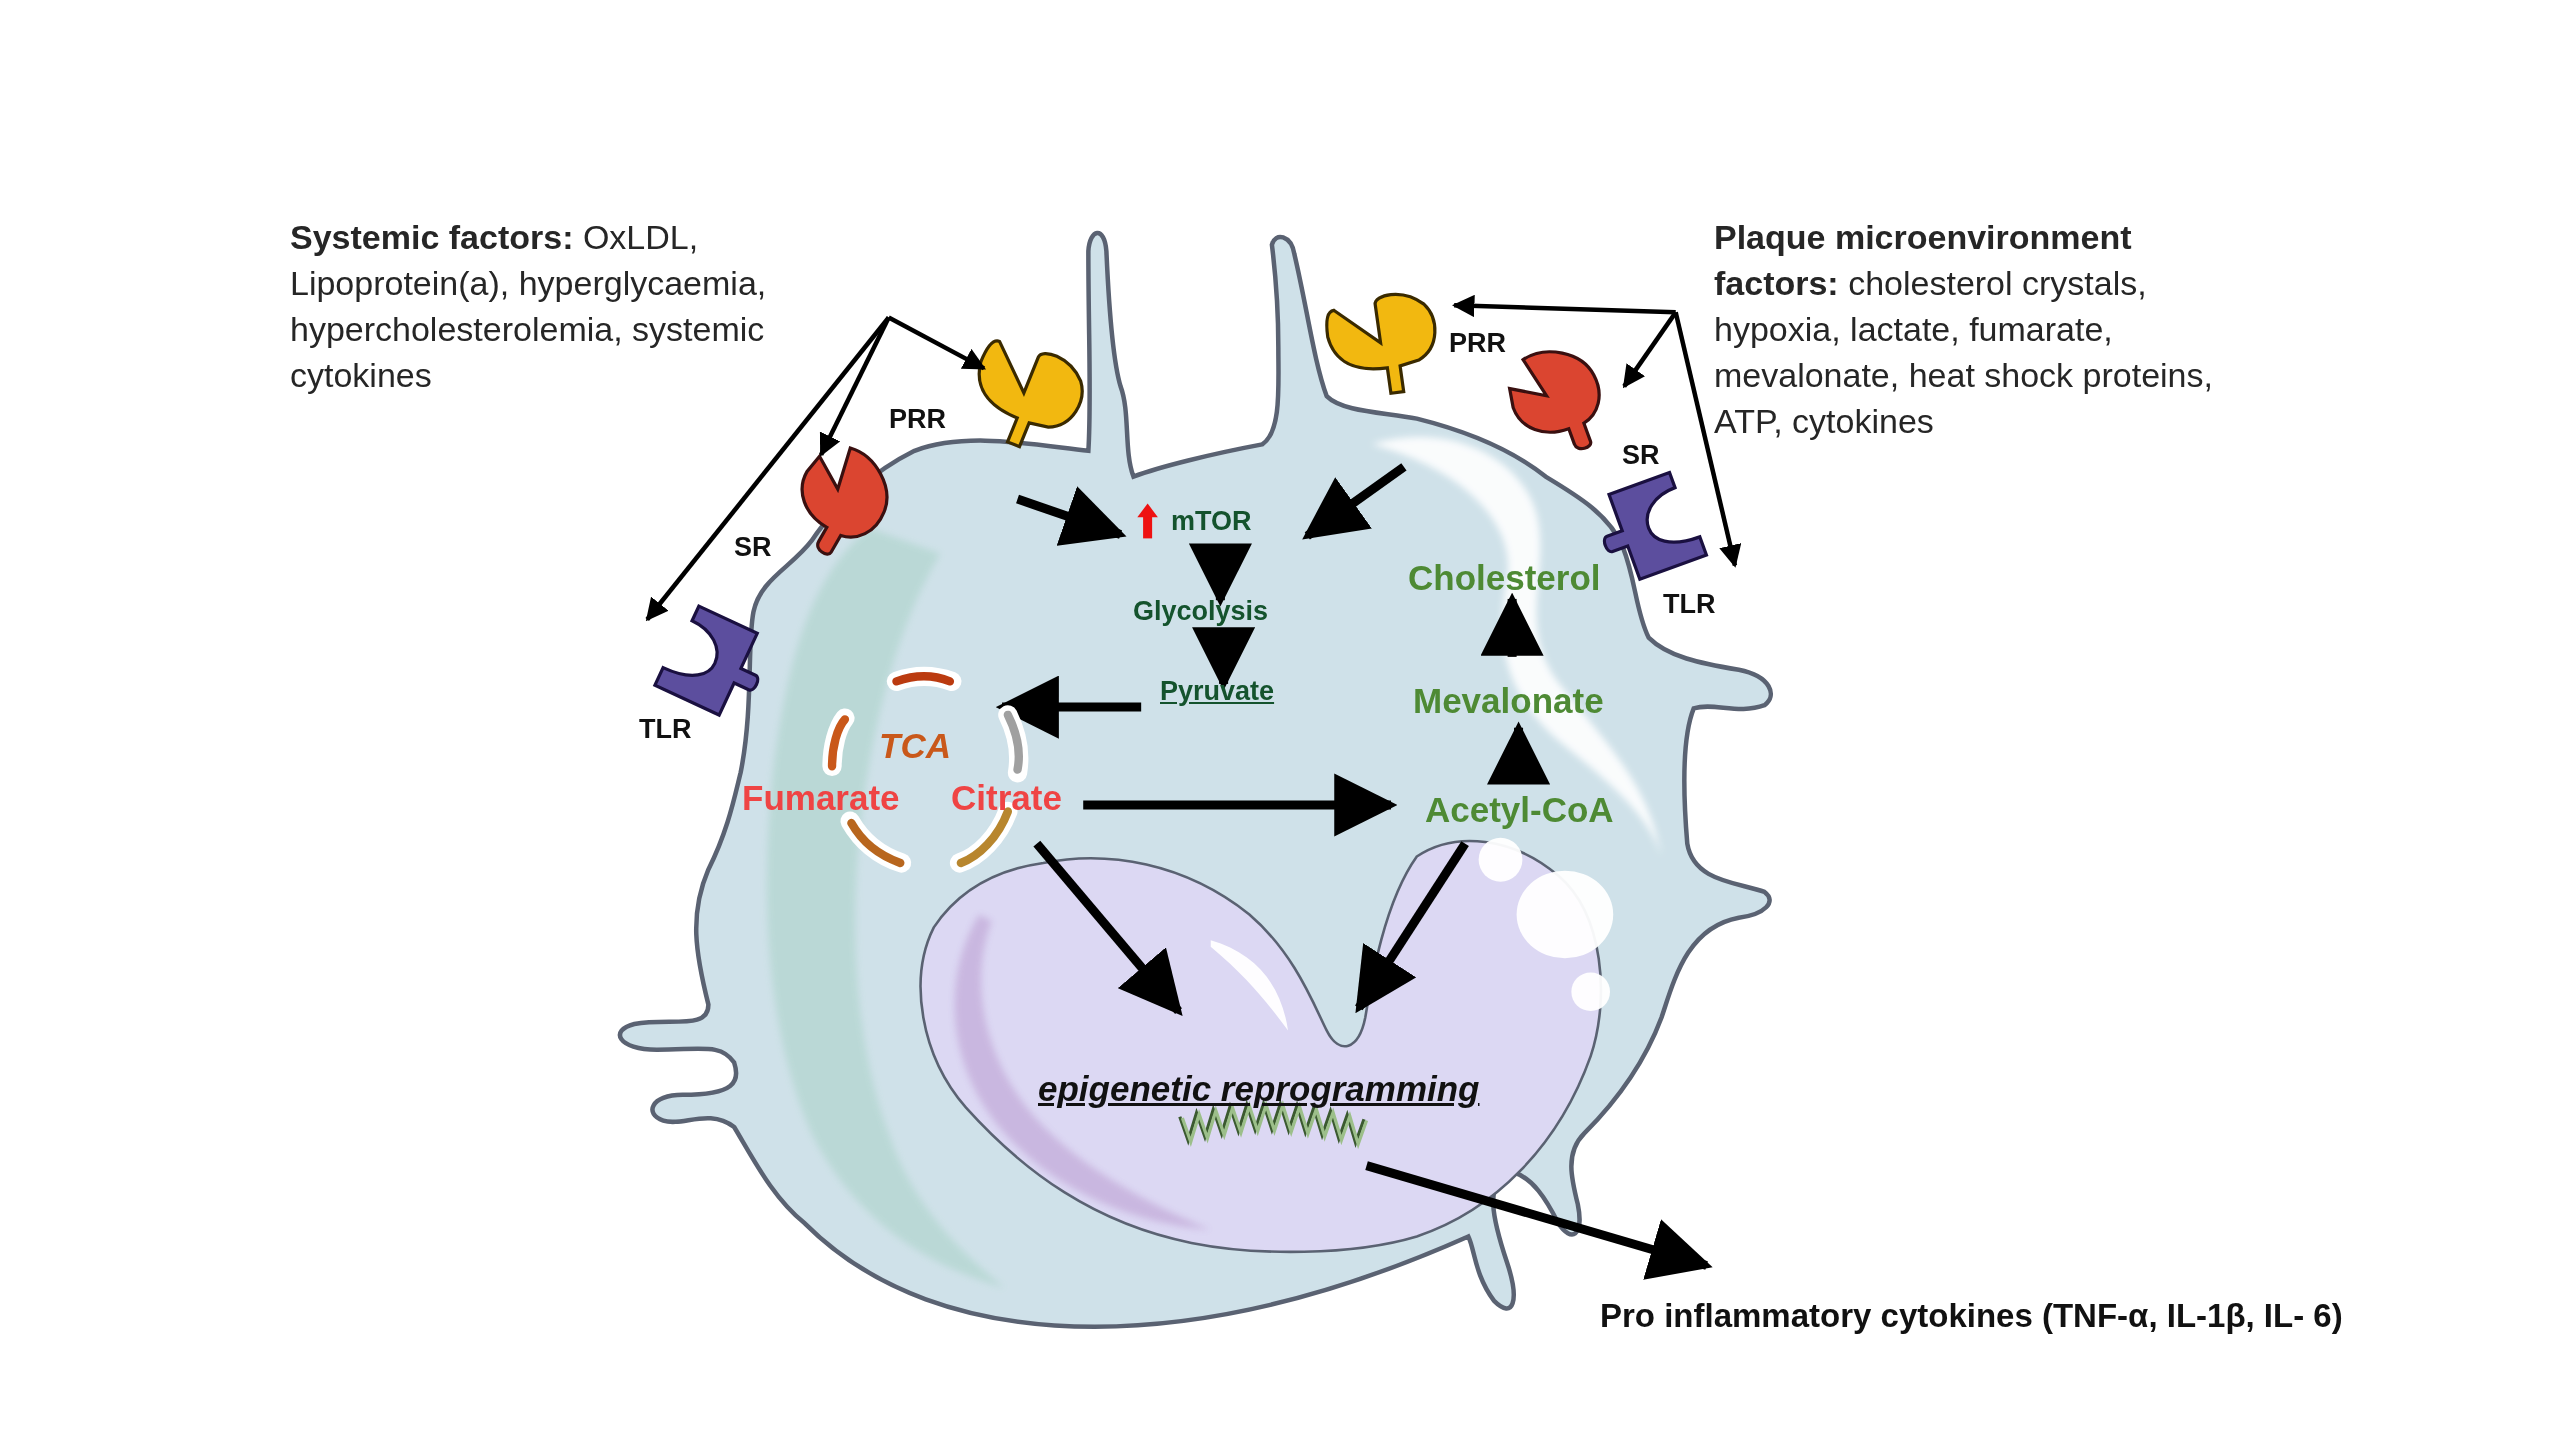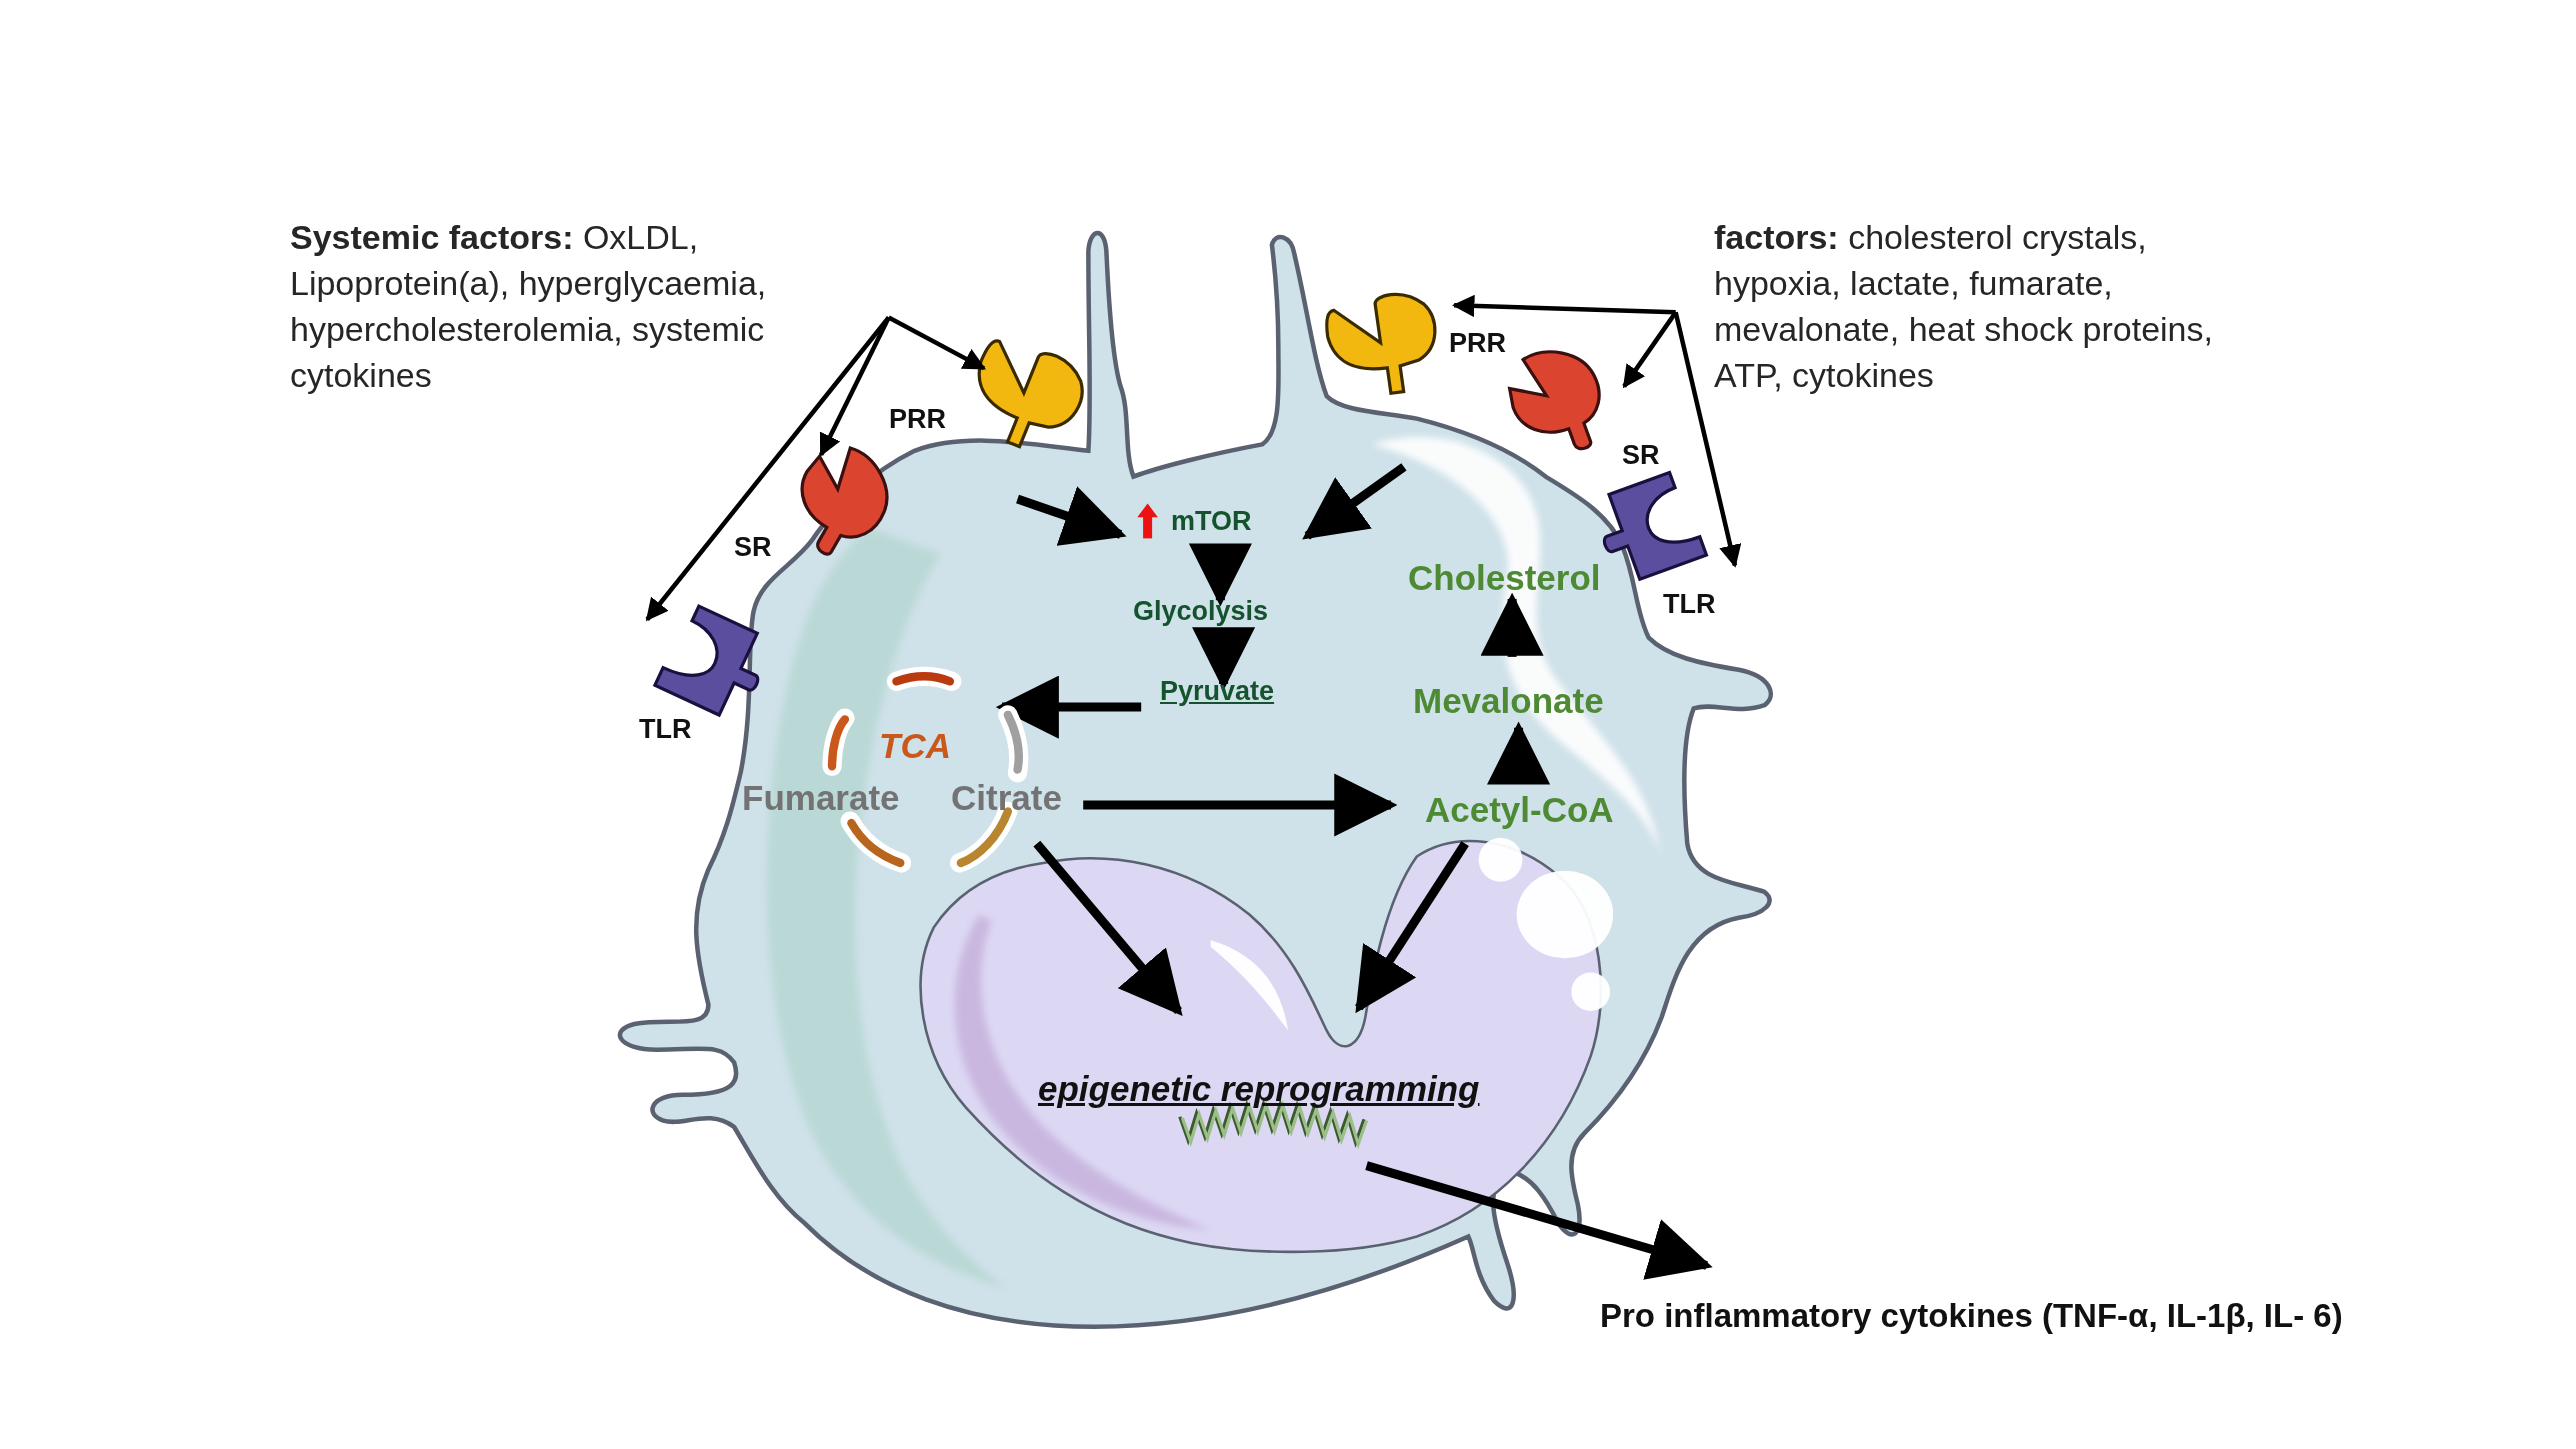--- a/index.html
+++ b/index.html
@@ -4,21 +4,21 @@
 <style>
   html, body { margin:0; padding:0; background:#ffffff; }
   body { width:2576px; height:1449px; position:relative; overflow:hidden; font-family:"Liberation Sans", sans-serif; }
   #diagram { position:absolute; left:0; top:0; width:2576px; height:1449px; }
   .factor-text { position:absolute; font-family:"Liberation Sans", sans-serif; font-size:34px; line-height:46px; color:#262626; }
   .factor-text b { font-weight:bold; }
   .lbl { position:absolute; font-family:"Liberation Sans", sans-serif; font-weight:bold; white-space:nowrap; }
   .rec-lbl { font-size:27px; color:#111; }
   .blue { color:#14532d; font-size:27px; }
   .green { color:#4e8a34; font-size:35px; }
-  .black { color:#737373; font-size:35px; }
+  .black { color:#ef4444; font-size:35px; }
   .tca { color:#c9581a; font-style:italic; font-size:35px; }
   .epi { color:#111; font-style:italic; font-size:35px; }
   .out { color:#111; font-size:33px; }
 </style>
 </head>
 <body>
 
 <svg id="diagram" viewBox="0 0 4000 2250" xmlns="http://www.w3.org/2000/svg">
   <defs>
     <marker id="ah" viewBox="0 0 10 10" refX="9" refY="5" markerWidth="5" markerHeight="5" orient="auto-start-reverse">
@@ -187,20 +187,21 @@
 </svg>
 
 <div class="factor-text" style="left:290px; top:214px;">
   <div><b>Systemic factors:</b><span> OxLDL,</span></div>
   <div>Lipoprotein(a), hyperglycaemia,</div>
   <div>hypercholesterolemia, systemic</div>
   <div>cytokines</div>
 </div>
 
 <div class="factor-text" style="left:1714px; top:214px;">
+  <div><b>Plaque microenvironment</b></div>
   <div><b>factors:</b><span> cholesterol crystals,</span></div>
   <div>hypoxia, lactate, fumarate,</div>
   <div>mevalonate, heat shock proteins,</div>
   <div>ATP, cytokines</div>
 </div>
 
 <div class="lbl rec-lbl" style="left:889px; top:404px;">PRR</div>
 <div class="lbl rec-lbl" style="left:734px; top:532px;">SR</div>
 <div class="lbl rec-lbl" style="left:639px; top:714px;">TLR</div>
 <div class="lbl rec-lbl" style="left:1449px; top:328px;">PRR</div>

